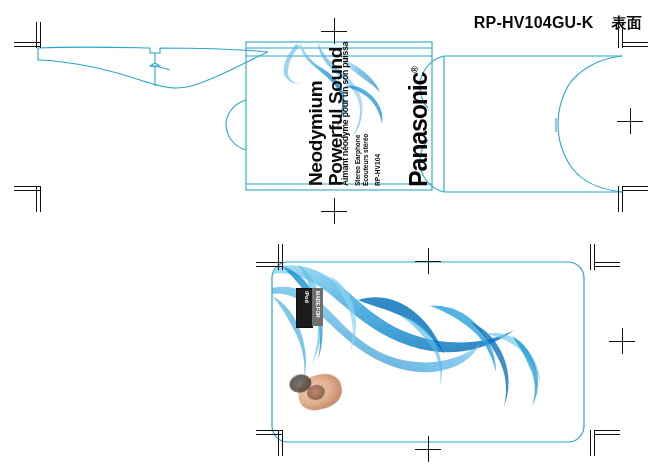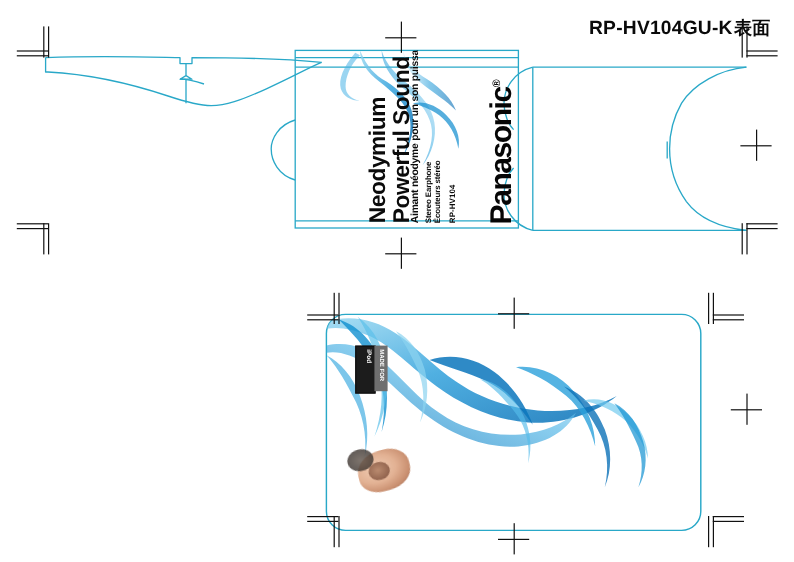--- a/index.html
+++ b/index.html
@@ -10,21 +10,21 @@
   }
   #stage{position:absolute;inset:0;width:662px;height:468px;}
 
   
   .doc-title{
     position:absolute;right:20px;top:14px;
     font-family:"Liberation Sans", sans-serif;
     font-size:16px;font-weight:bold;letter-spacing:.2px;
     color:#0a0a0a;white-space:nowrap;
   }
-  .doc-title .jp{font-family:"DejaVu Sans", sans-serif;font-size:15px;margin-left:1px;}
+  .doc-title .jp{font-family:"DejaVu Sans", sans-serif;font-size:15px;margin-left:18px;}
 
   
   .cmark{position:absolute;}
   .cmark i{position:absolute;background:#111;display:block;}
   .cmark i.h{height:1px;}
   .cmark i.v{width:1px;}
 
   .regcross{position:absolute;}
   .regcross i{position:absolute;background:#111;display:block;}
   .regcross i.h{height:1px;width:26px;top:13px;left:0;}

